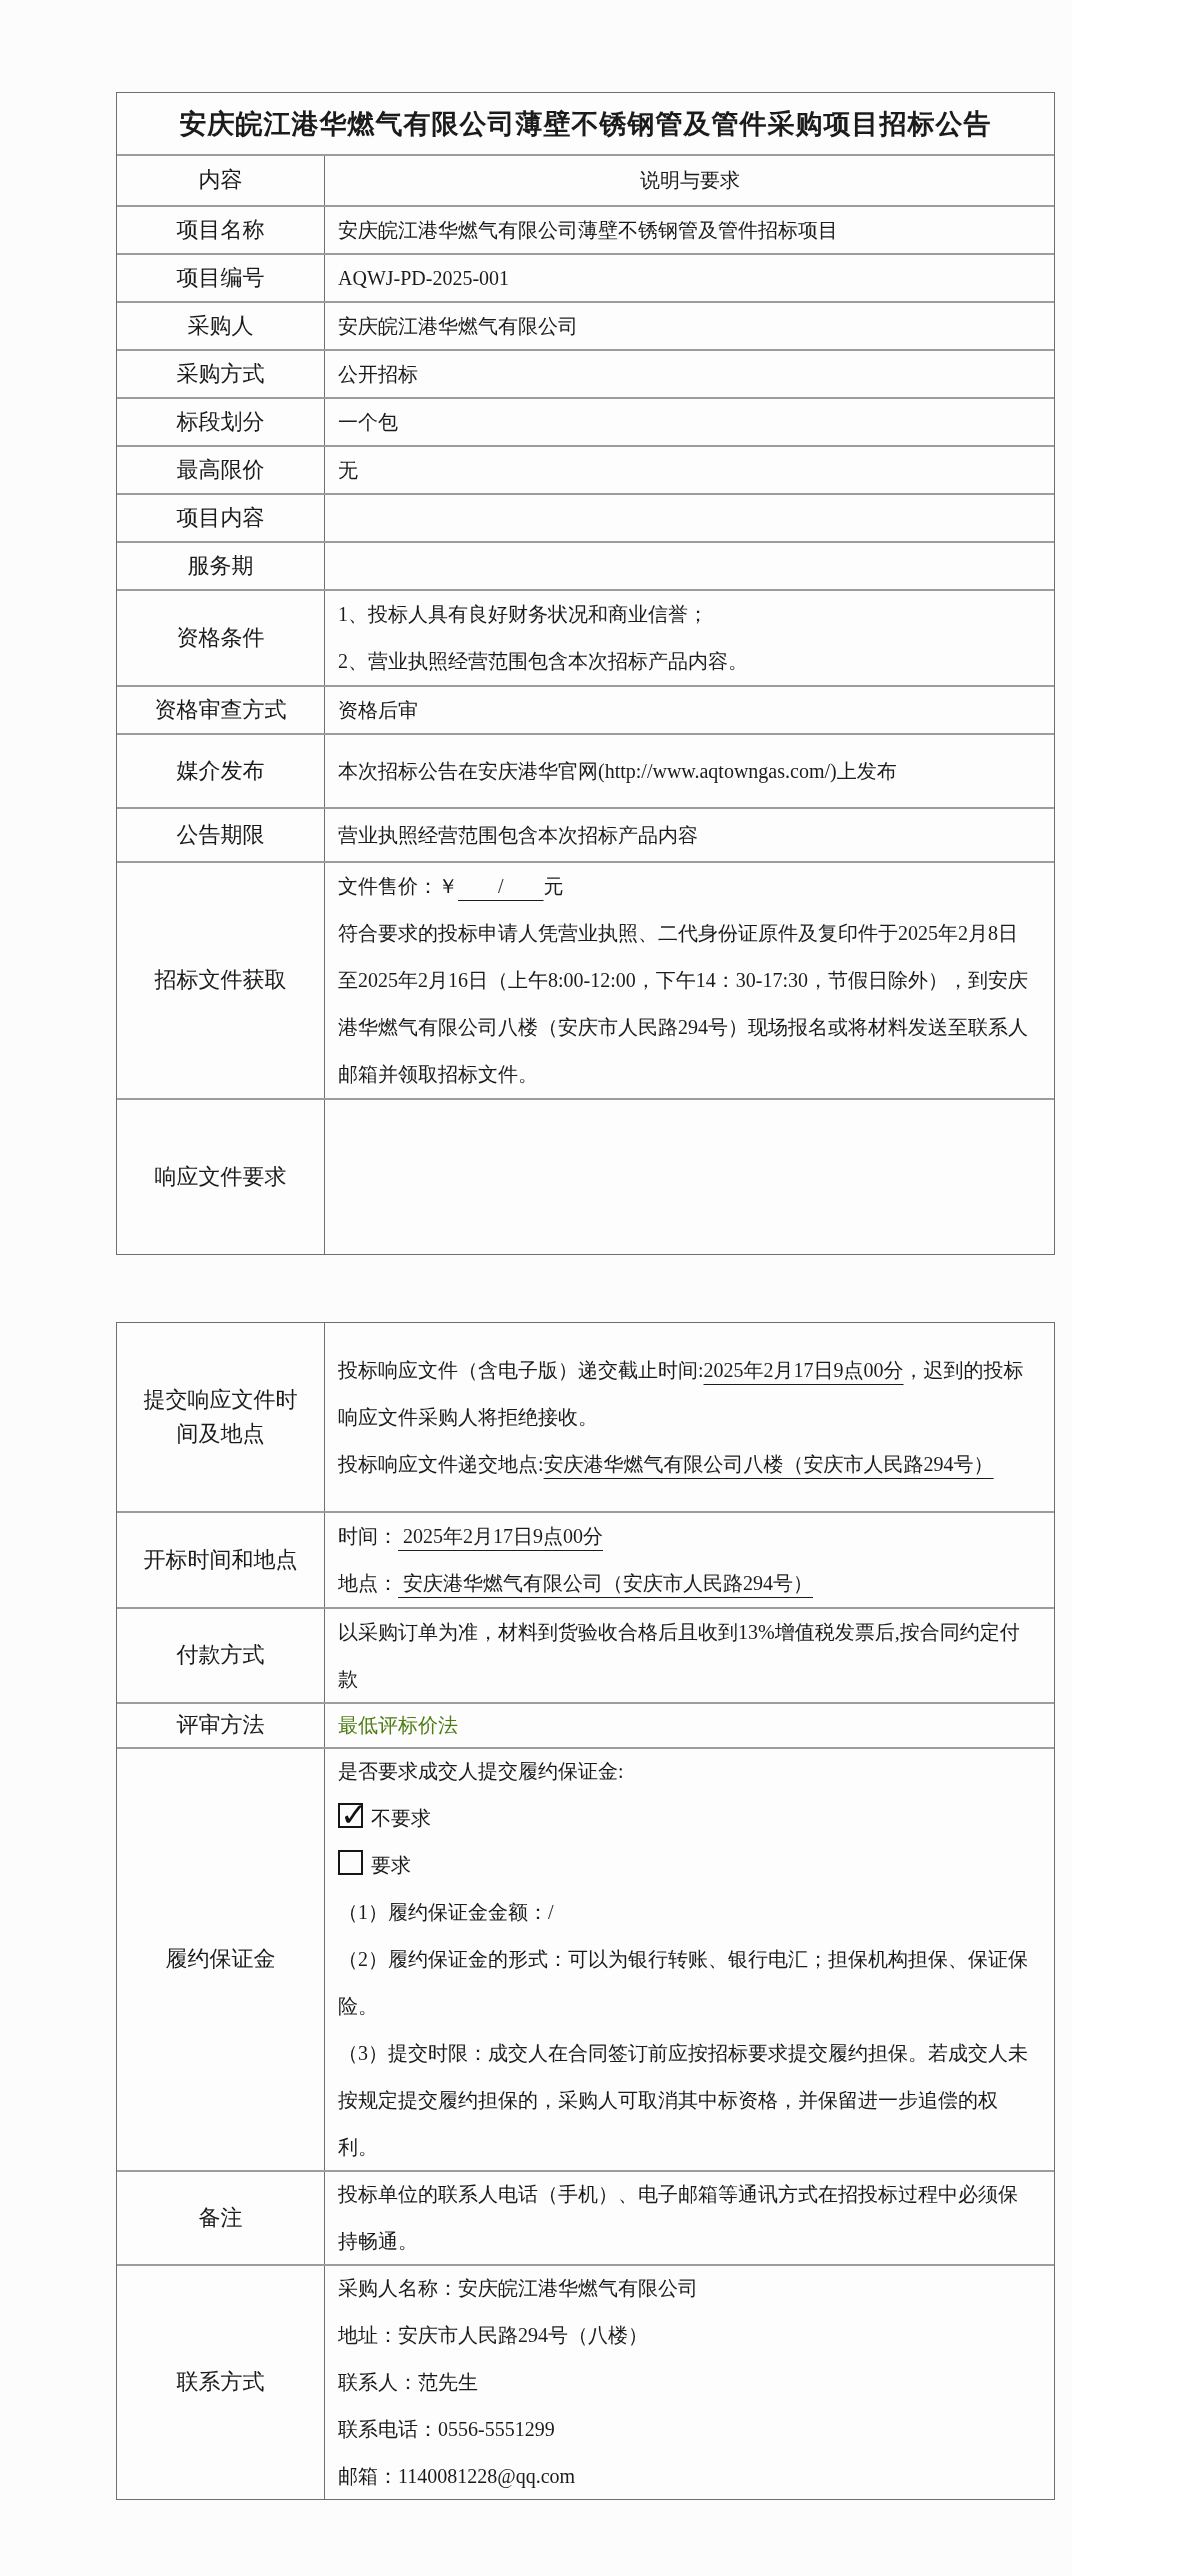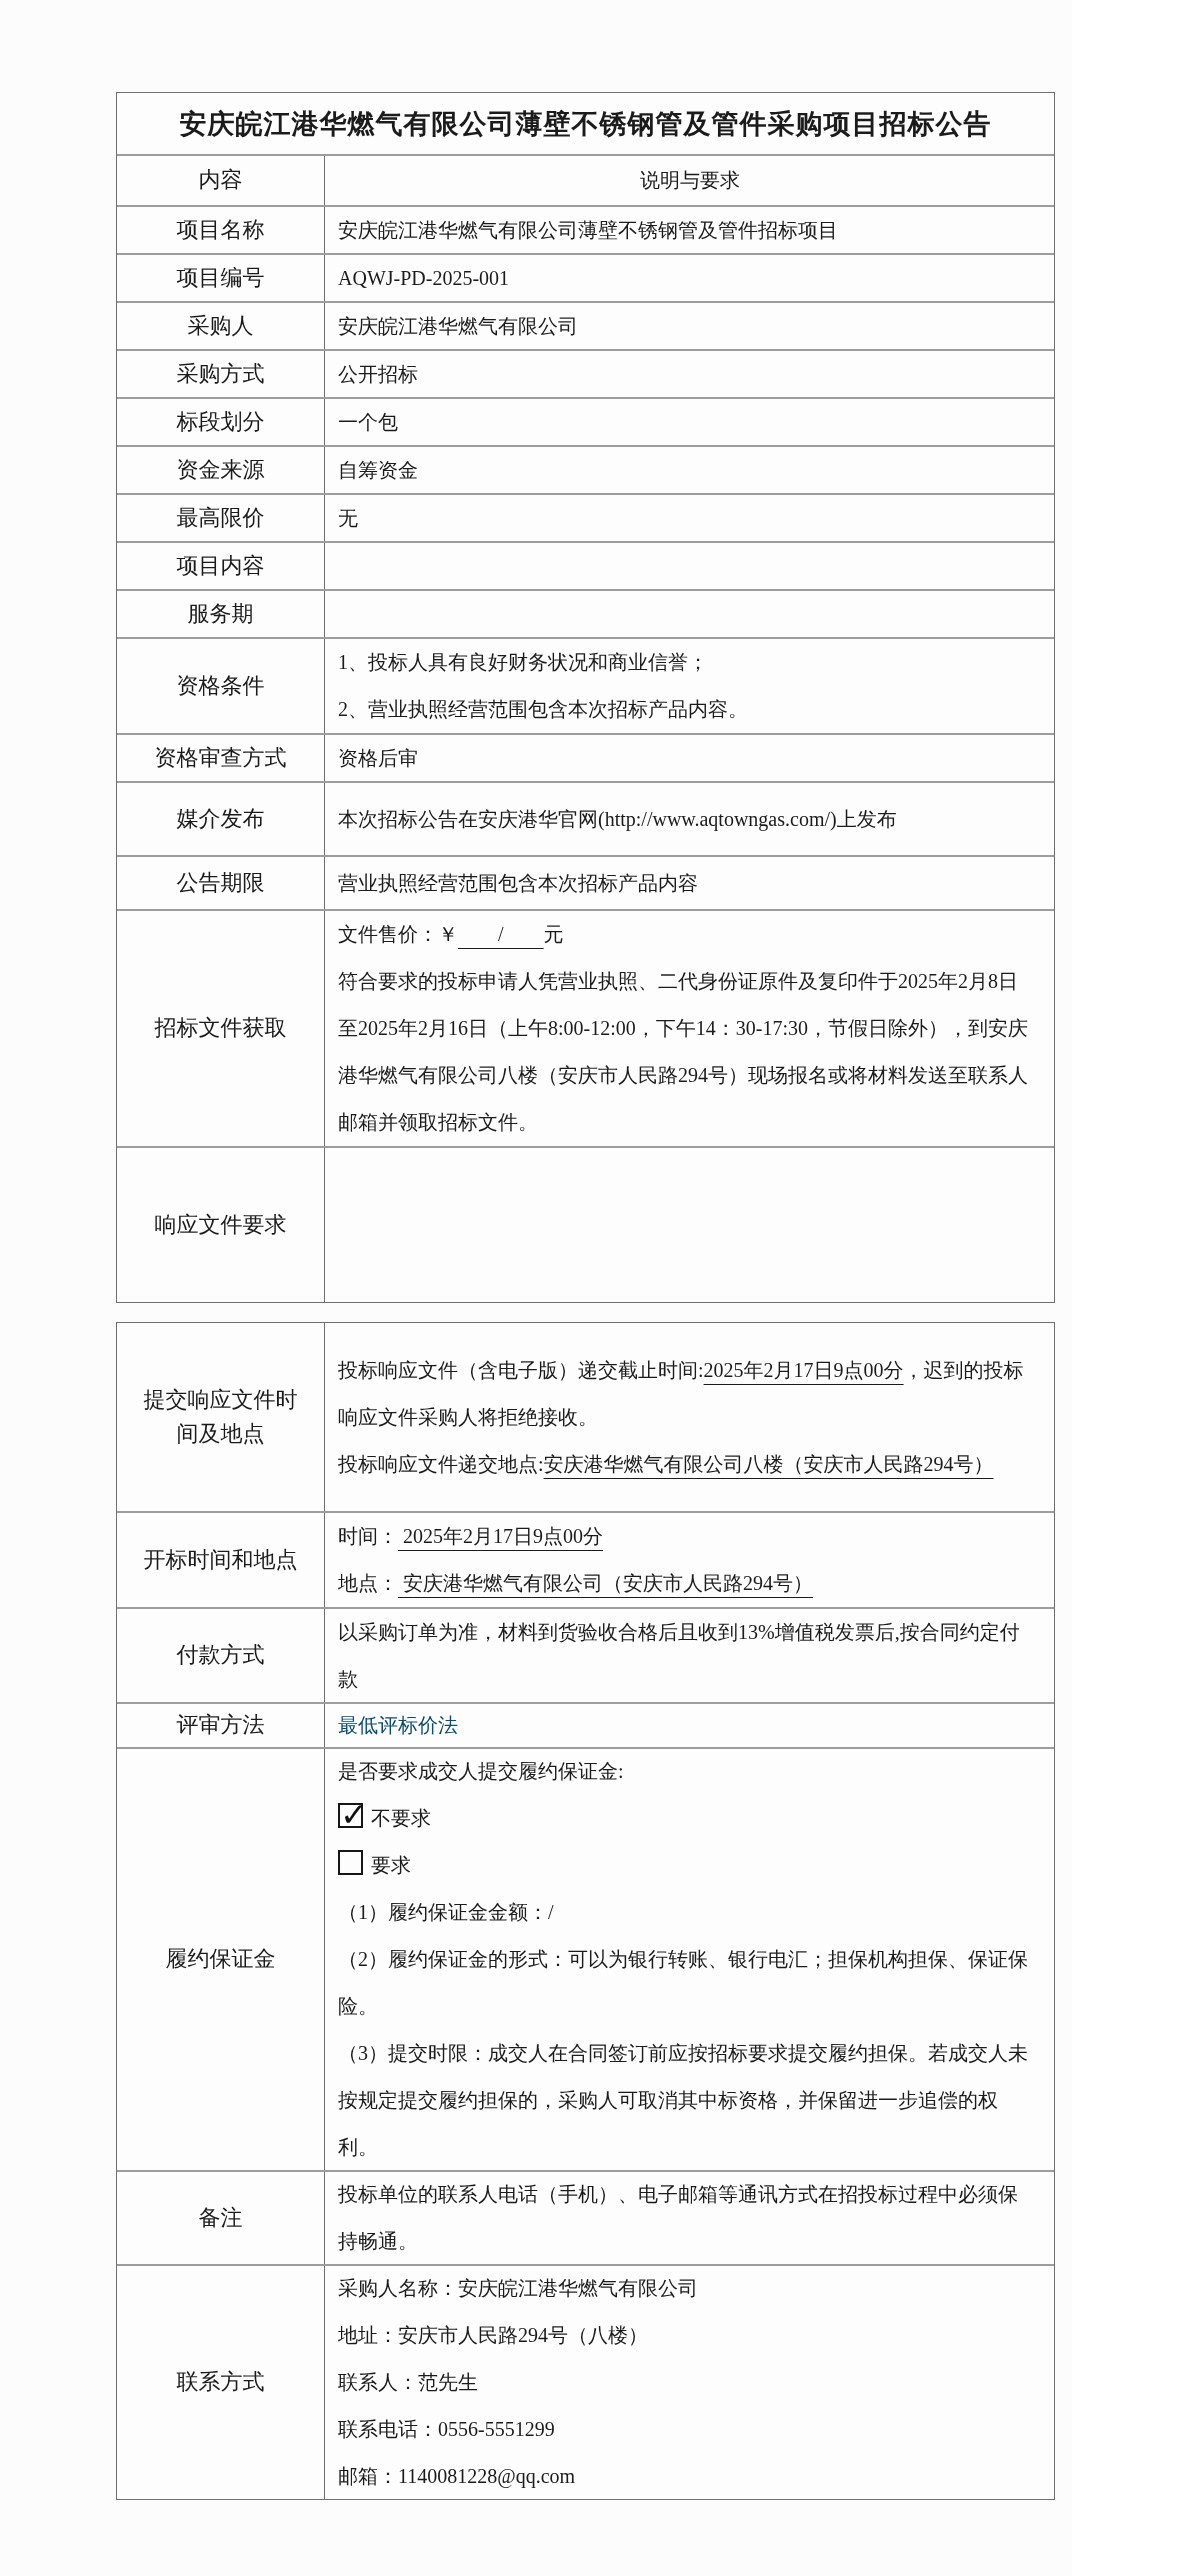--- a/index.html
+++ b/index.html
@@ -62,21 +62,21 @@
   .row-pay{height:95px;}
   .row-eval{height:45px;}
   .row-bond{height:423px;}
   .row-remark{height:94px;}
   .row-contact{height:235px;}
   .u{
     text-decoration:underline;
     text-decoration-thickness:1px;
     text-underline-offset:7px;
   }
-  .gray{color:#0c4a6e;}
+  .gray{color:#4d7c0f;}
   .cbx{
     display:inline-block;width:21px;height:21px;
     border:2px solid #161616;
     vertical-align:-3px;margin-right:8px;
     position:relative;
   }
   .cbx-check::after{
     content:"✓";
     position:absolute;left:0px;top:-14px;
     font-size:33px;font-weight:bold;color:#111;
@@ -117,24 +117,20 @@
     <div class="row row-s">
       <div class="cell label-cell">采购方式</div>
       <div class="cell value-cell">公开招标</div>
     </div>
 
     <div class="row row-s">
       <div class="cell label-cell">标段划分</div>
       <div class="cell value-cell">一个包</div>
     </div>
 
-    <div class="row row-s">
-      <div class="cell label-cell">资金来源</div>
-      <div class="cell value-cell">自筹资金</div>
-    </div>
 
     <div class="row row-s">
       <div class="cell label-cell">最高限价</div>
       <div class="cell value-cell">无</div>
     </div>
 
     <div class="row row-s">
       <div class="cell label-cell">项目内容</div>
       <div class="cell value-cell"></div>
     </div>

